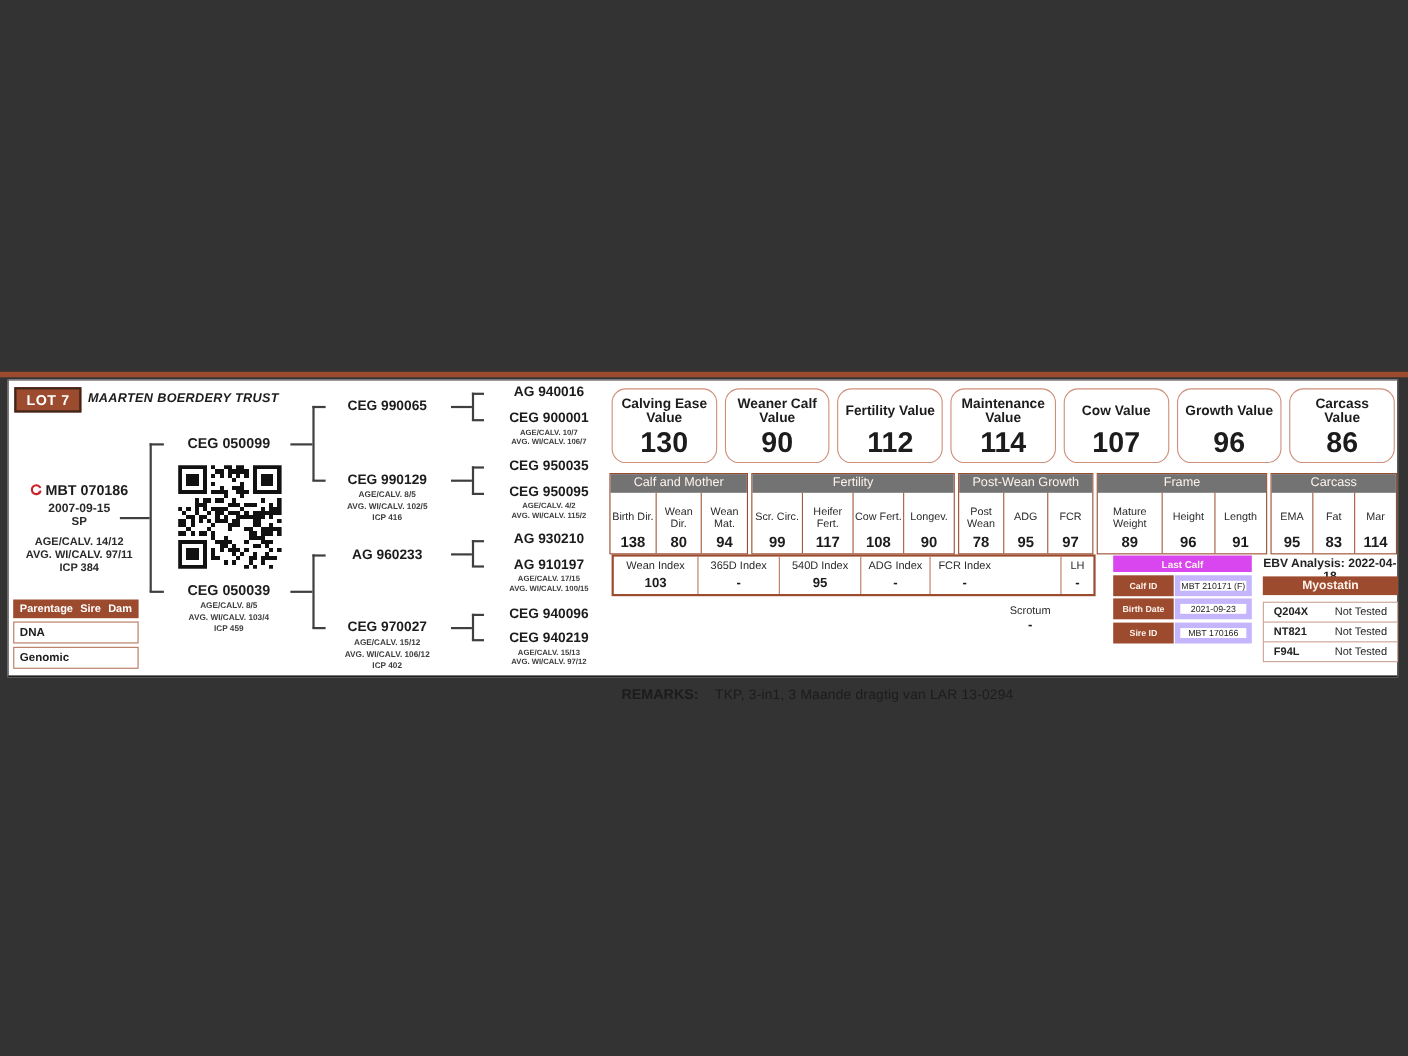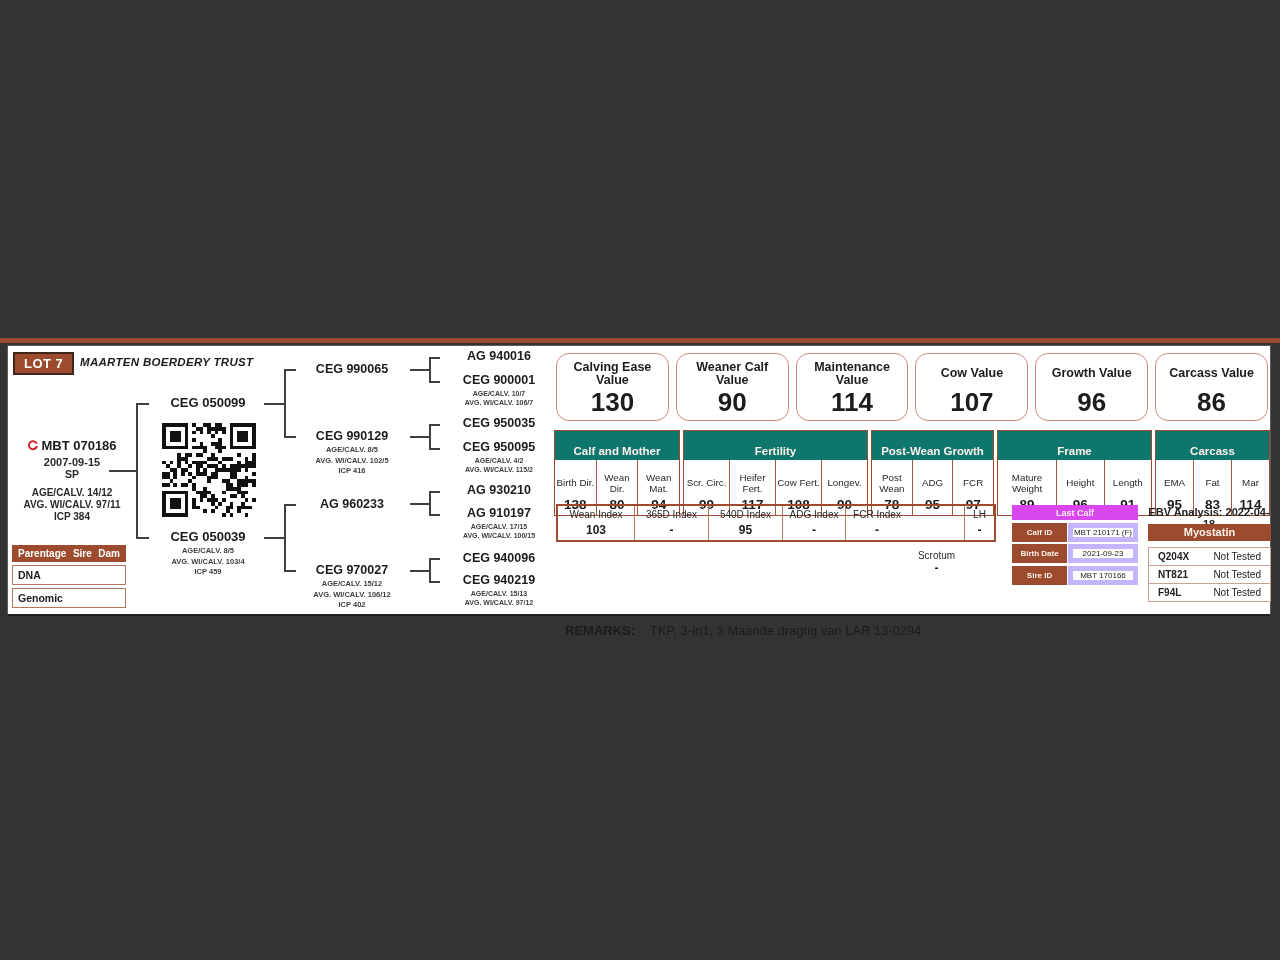--- a/index.html
+++ b/index.html
@@ -61,22 +61,22 @@
   }
   .vb-label{
     height:30px;margin-top:5px;display:flex;align-items:center;justify-content:center;
     text-align:center;font-weight:bold;font-size:12.5px;line-height:13.5px;padding:0 6px;
   }
   .vb-num{font-weight:bold;font-size:26px;line-height:27px;}
   
   .ebv{position:absolute;left:546px;top:84px;width:716px;display:flex;gap:3px;}
   .egroup{border:1.5px solid #9c4b2e;box-sizing:border-box;display:flex;flex-direction:column;}
   .ehead{
-    background:#0f766e;color:#fdf3ec;font-weight:bold;font-size:11.5px;
-    text-align:center;padding:14px 0 3px 0;
+    background:#737373;color:#fdf3ec;font-weight:normal;font-size:11.5px;
+    text-align:center;padding:2px 0 3px 0;
   }
   .ebody{display:flex;flex:1;}
   .ecol{flex:1;border-left:1px solid #a5583a;display:flex;flex-direction:column;}
   .ecol:first-child{border-left:none;}
   .ecol-w{flex:1.25;}
   .cname{
     height:27px;display:flex;align-items:center;justify-content:center;text-align:center;
     font-size:9.8px;line-height:10.5px;color:#2a2a2a;padding-top:10px;
   }
   .cval{text-align:center;font-weight:bold;font-size:13.5px;padding-bottom:3px;}
@@ -477,20 +477,24 @@
   <div class="vboxes">
     <div class="vbox">
       <div class="vb-label">Calving Ease Value</div>
       <div class="vb-num">130</div>
     </div>
     <div class="vbox">
       <div class="vb-label">Weaner Calf Value</div>
       <div class="vb-num">90</div>
     </div>
     <div class="vbox">
+      <div class="vb-label">Fertility Value</div>
+      <div class="vb-num">112</div>
+    </div>
+    <div class="vbox">
       <div class="vb-label">Maintenance Value</div>
       <div class="vb-num">114</div>
     </div>
     <div class="vbox">
       <div class="vb-label">Cow Value</div>
       <div class="vb-num">107</div>
     </div>
     <div class="vbox">
       <div class="vb-label">Growth Value</div>
       <div class="vb-num">96</div>

